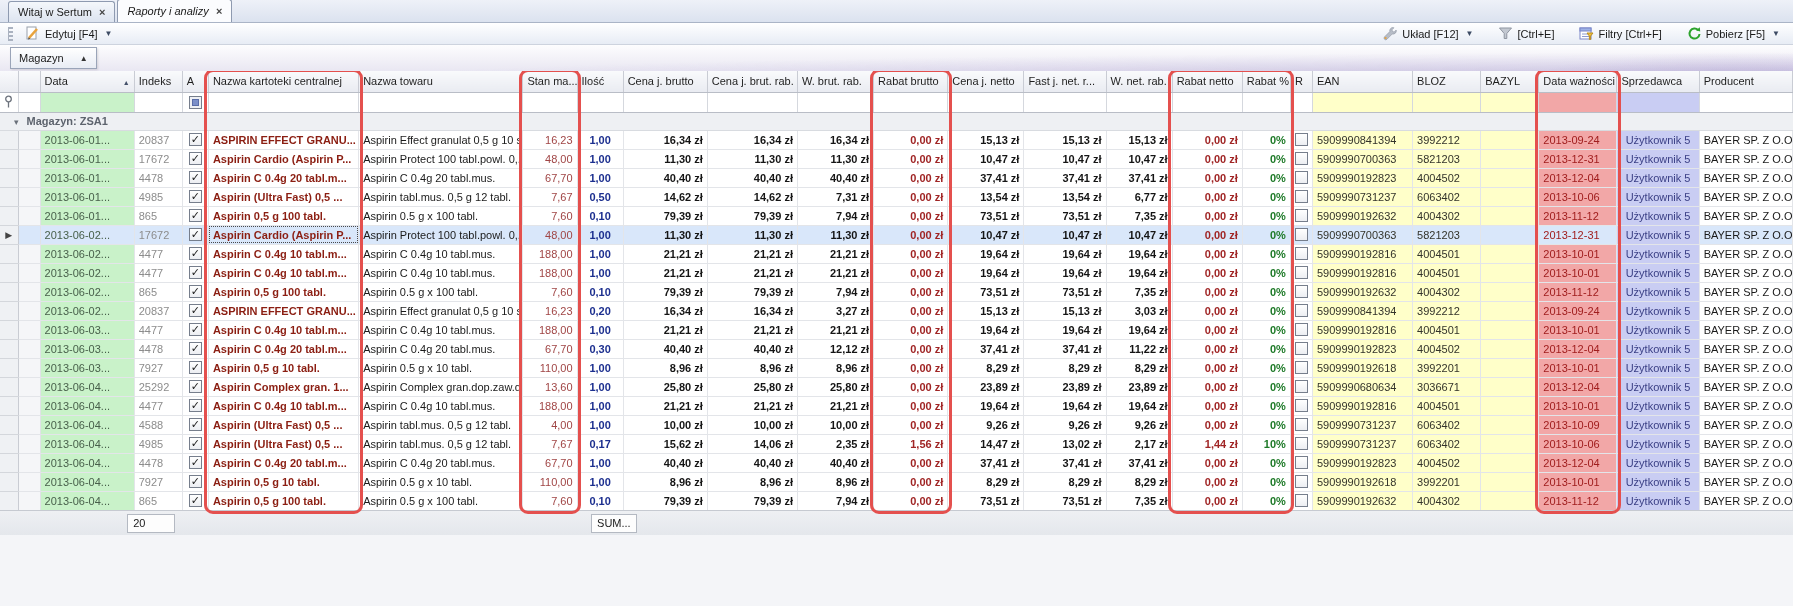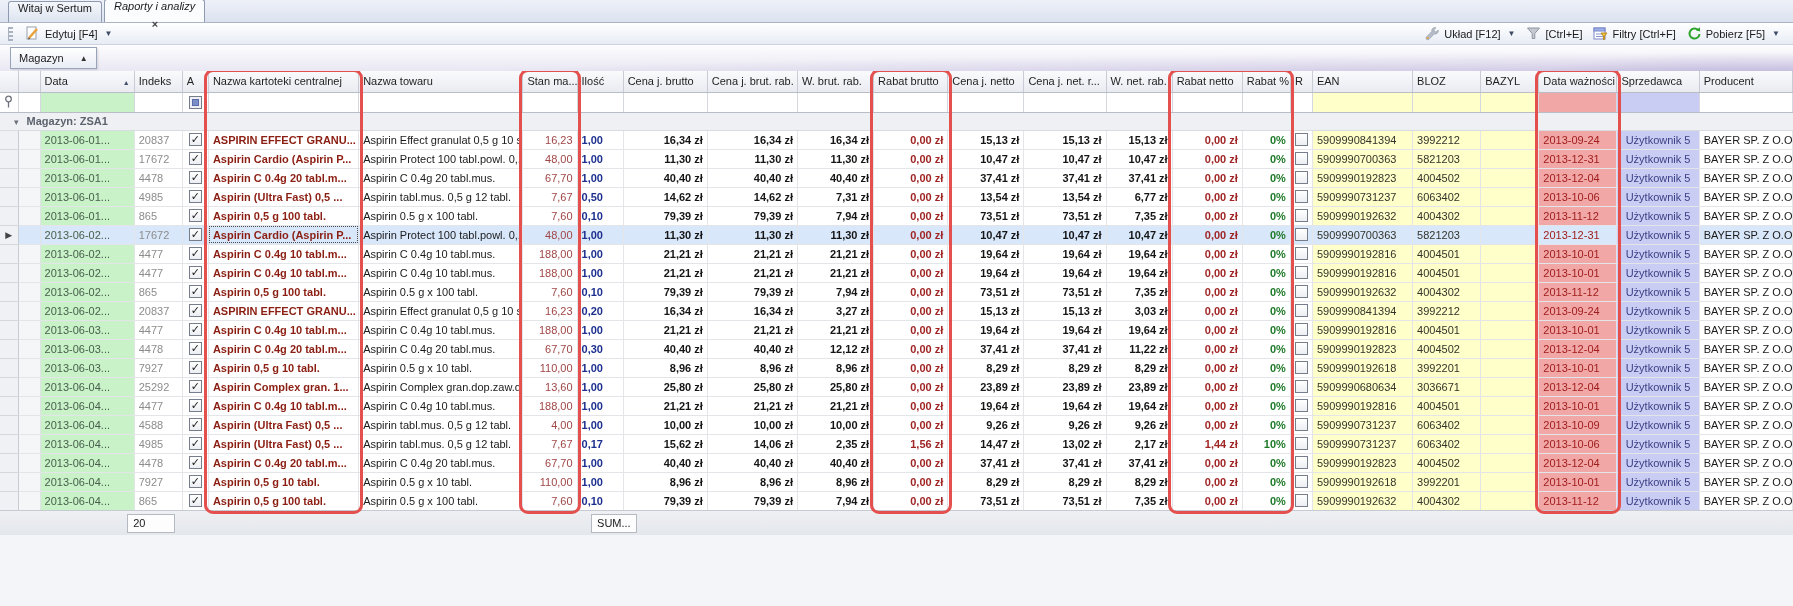--- a/index.html
+++ b/index.html
@@ -2,30 +2,30 @@
 <html><head>
 <meta charset="utf-8">
 <style>
   * { margin:0; padding:0; box-sizing:border-box; }
   html,body { width:1793px; height:606px; overflow:hidden; }
   body { font-family:"Liberation Sans","DejaVu Sans",sans-serif; font-size:11px; color:#1a1a1a; background:#eef1f7; }
   .window { width:1793px; height:606px; display:flex; flex-direction:column; background:#f2f4f8; }
 
   
   .tabbar { height:23px; background:linear-gradient(#eef1f8,#dbe2ef); display:flex; align-items:flex-end; padding-left:8px; border-bottom:1px solid #aab4c6; flex:none; }
-  .tab { display:flex; align-items:center; gap:7px; height:21px; padding:0 9px; border:1px solid #8e9ab0; border-bottom:none; border-radius:3px 3px 0 0; background:linear-gradient(#f4f7fb,#dde4f0); margin-right:2px; cursor:default;flex-direction:column; }
+  .tab { display:flex; align-items:center; gap:7px; height:21px; padding:0 9px; border:1px solid #8e9ab0; border-bottom:none; border-radius:3px 3px 0 0; background:linear-gradient(#f4f7fb,#dde4f0); margin-right:2px; cursor:default; }
   .tab.active { background:#fbfcfe; height:23px; position:relative; z-index:2;font-style:italic; }
   .tab .x { color:#444; font-size:11px; font-weight:bold; line-height:10px; }
 
   
   .toolbar { height:22px; background:linear-gradient(#ffffff,#e7ecf5); border-bottom:1px solid #cdd3de; display:flex; align-items:center; padding:0 8px; flex:none; }
   .grip { width:5px; height:14px; margin-right:7px; background:repeating-linear-gradient(#aab2c0 0 2px, transparent 2px 4px); border-left:1px solid #aab2c0; }
   .tbtn { display:flex; align-items:center; gap:5px; padding:1px 5px; border-radius:2px; cursor:default; white-space:nowrap; }
   .caret { font-size:8px; color:#3c4a63; margin-left:2px; }
-  .tb-right { margin-left:auto; display:flex; align-items:flex-start; }
+  .tb-right { margin-left:auto; display:flex; align-items:flex-start; gap:14px; }
   .icon14 { width:15px; height:15px; display:inline-block; }
 
   
   .groupband { height:26px; flex:none; background:linear-gradient(180deg,#fdfdfe,#e9e7f2), radial-gradient(ellipse at 96% 130%, rgba(150,130,200,.35), transparent 55%); background-blend-mode:multiply; display:flex; align-items:center; padding-left:10px; position:relative; }
   .groupband:after { content:""; position:absolute; right:0; top:0; width:320px; height:100%; background:radial-gradient(ellipse at 85% 160%, rgba(142,122,190,.28), transparent 60%); pointer-events:none; }
   .gbtn { display:flex; align-items:center; gap:16px; height:22px; padding:0 8px; border:1px solid #9aa4b8; background:linear-gradient(#ffffff,#e8ecf4); box-shadow:1px 1px 2px rgba(0,0,0,.12); }
   .gbtn .up { font-size:8px; color:#333; }
 
   
   .grid-wrap { position:relative; flex:1; background:#f5f6f9; overflow:hidden; }
@@ -40,21 +40,21 @@
   td.filter.f-sprz { background:#c9cdf3; }
   tbody td { height:19px; border-right:1px solid #e3e5e9; border-bottom:1px solid #e3e5e9; }
   tr.grouprow td { height:18px; background:#eef0f3; border-right:none; border-top:1px solid #d8dbe0; border-bottom:1px solid #d8dbe0; color:#5d636d; font-weight:bold; }
   .gtri { display:inline-block; margin:0 8px 0 10px; font-size:9px; color:#6a707a; }
   td.c-ind { background:#eff1f4; border-right:1px solid #c9ccd3; border-bottom:1px solid #d4d7dc; text-align:center; color:#444; font-size:9px; padding:0; }
   td.c-grp { background:#f5f6f8; border-right:1px solid #e0e2e7; }
   td.c-date { background:#c9f2c9; color:#48604b; }
   td.c-idx { color:#8c8c8c; }
   td.c-kart { color:#8b1e12; font-weight:bold; }
   td.c-stan { color:#a04545; text-align:right; }
-  td.c-qty  { color:#1c2f8f; font-weight:bold; text-align:left; }
+  td.c-qty  { color:#1c2f8f; font-weight:bold; text-align:center; }
   td.c-price{ color:#151515; font-weight:bold; text-align:right; }
   td.c-rabat{ color:#a02525; font-weight:bold; text-align:right; }
   td.c-pct  { color:#1e7a28; font-weight:bold; text-align:right; }
   td.c-ean, td.c-bloz, td.c-bazyl { background:#ffffc9; color:#33332a; }
   td.c-dw   { background:#f2a7a7; color:#a01d1d; }
   td.c-sprz { background:#c9cdf3; color:#3a3f85;text-align:center; }
   td.c-chk  { text-align:center; padding:0; }
   tr.sel td { background:#d9e7fa; }
   tr.sel td.c-sprz { background:#c9cdf3; }
   tr.sel td.c-ind { background:#eff1f4; }
@@ -178,21 +178,21 @@
             <th>A</th>
             <th>Nazwa kartoteki centralnej</th>
             <th>Nazwa towaru</th>
             <th>Stan ma...</th>
             <th>Ilość</th>
             <th>Cena j. brutto</th>
             <th>Cena j. brut. rab.</th>
             <th>W. brut. rab.</th>
             <th>Rabat brutto</th>
             <th>Cena j. netto</th>
-            <th>Cena j. net. r...</th>
+            <th>Fast j. net. r...</th>
             <th>W. net. rab.</th>
             <th>Rabat netto</th>
             <th>Rabat %</th>
             <th>R</th>
             <th>EAN</th>
             <th>BLOZ</th>
             <th>BAZYL</th>
             <th>Data ważności</th>
             <th>Sprzedawca</th>
             <th>Producent</th>

